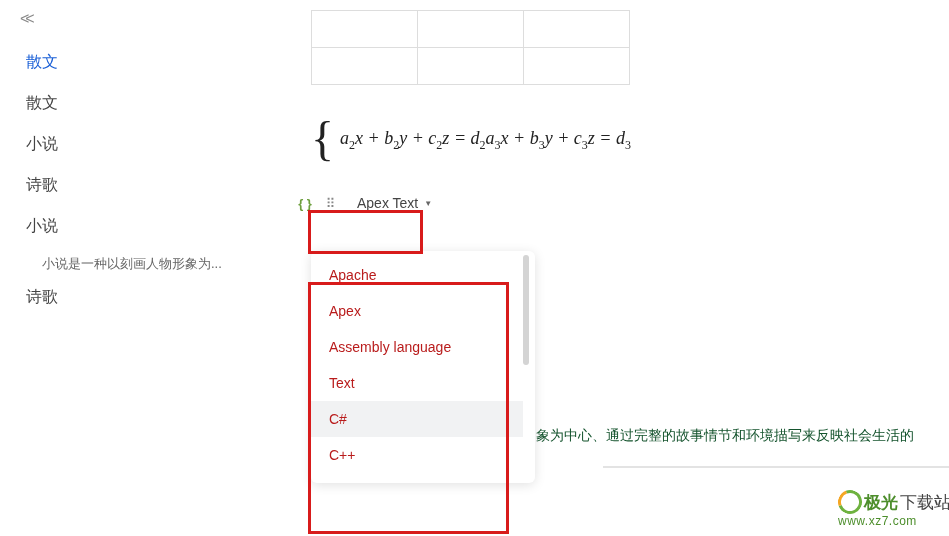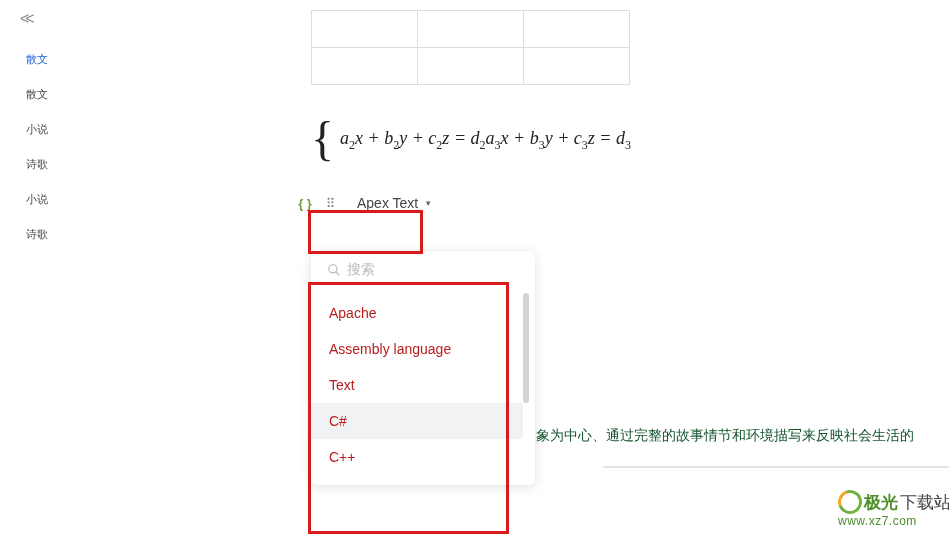--- a/index.html
+++ b/index.html
@@ -1,20 +1,20 @@
 <!DOCTYPE html>
 <html><head>
   <meta charset="utf-8">
   <style>
     * { margin: 0; padding: 0; box-sizing: border-box; }
     body { font-family: -apple-system, BlinkMacSystemFont, "Segoe UI", "PingFang SC", "Microsoft YaHei", sans-serif; background: #fff; overflow: hidden; font-size: 14px; color: #333; width: 949px; height: 536px; position: relative; }
     .container { display: flex; height: 100%; }
     .sidebar { width: 255px; padding: 10px 0 10px 20px; border-right: 1px solid #fff; }
     .collapse-icon { color: #888; font-size: 16px; margin-bottom: 16px; letter-spacing: -4px; cursor: pointer; }
-    .nav-item { padding: 8px 6px; margin-bottom: 4px; font-size: 11px; color: #444; cursor: pointer; }
+    .nav-item { padding: 8px 6px; margin-bottom: 4px; font-size: 16px; color: #444; cursor: pointer; }
     .nav-item.active { color: #1a5fd6; font-weight: 500; }
     .nav-sub { padding: 6px 6px 6px 22px; font-size: 13px; color: #666; white-space: nowrap; overflow: hidden; text-overflow: ellipsis; }
     .main { flex: 1; padding: 10px 0 0 40px; position: relative; }
     .table-block { border-collapse: collapse; margin-bottom: 30px; margin-left: 16px; }
     .table-block td { border: 1px solid #ddd; width: 106px; height: 37px; }
     .math-block { margin: 20px 0 28px 16px; font-family: "Times New Roman", serif; font-style: italic; font-size: 18px; color: #222; display: flex; align-items: center; }
     .math-brace { font-size: 48px; margin-right: 6px; font-style: normal; line-height: 48px; }
     .math-lines { display: flex; flex-direction: column; line-height: 1.6; }
     .math-lines sub { font-size: 12px; font-style: normal; vertical-align: sub; }
     .code-toolbar { display: flex; align-items: center; gap: 6px; }
@@ -50,20 +50,21 @@
 <body>
 
 <div class="container">
   <div class="sidebar">
     <div class="collapse-icon">&lt;&lt;</div>
     <div class="nav-item active">散文</div>
     <div class="nav-item">散文</div>
     <div class="nav-item">小说</div>
     <div class="nav-item">诗歌</div>
     <div class="nav-item">小说</div>
+    <div class="nav-sub">小说是一种以刻画人物形象为...</div>
     <div class="nav-item">诗歌</div>
   </div>
 
   <div class="main">
     <table class="table-block">
       <tbody>
           <tr>
             <td></td>
             <td></td>
             <td></td>
@@ -93,30 +94,24 @@
     </div>
   </div>
 </div>
 
 <div class="code-area">
   <span class="code-placeholder-e">E</span>
   <span class="code-placeholder-out">出</span>
 </div>
 
 <div class="dropdown-panel">
-  <div class="dropdown-search">
-    <svg viewBox="0 0 24 24" fill="none" stroke="#bbb" stroke-width="2">
-        <circle cx="10" cy="10" r="7"></circle>
-        <line x1="21" y1="21" x2="15" y2="15"></line>
-      </svg>
-    <span>搜索</span>
-  </div>
   <div class="dropdown-body">
     <div class="dropdown-list">
       <div class="dropdown-item">Apache</div>
+      <div class="dropdown-item">Apex</div>
       <div class="dropdown-item">Assembly language</div>
       <div class="dropdown-item">Text</div>
       <div class="dropdown-item selected">C#</div>
       <div class="dropdown-item">C++</div>
     </div>
     <div class="scrollbar-track">
       <div class="scrollbar-thumb"></div>
     </div>
   </div>
 </div>

